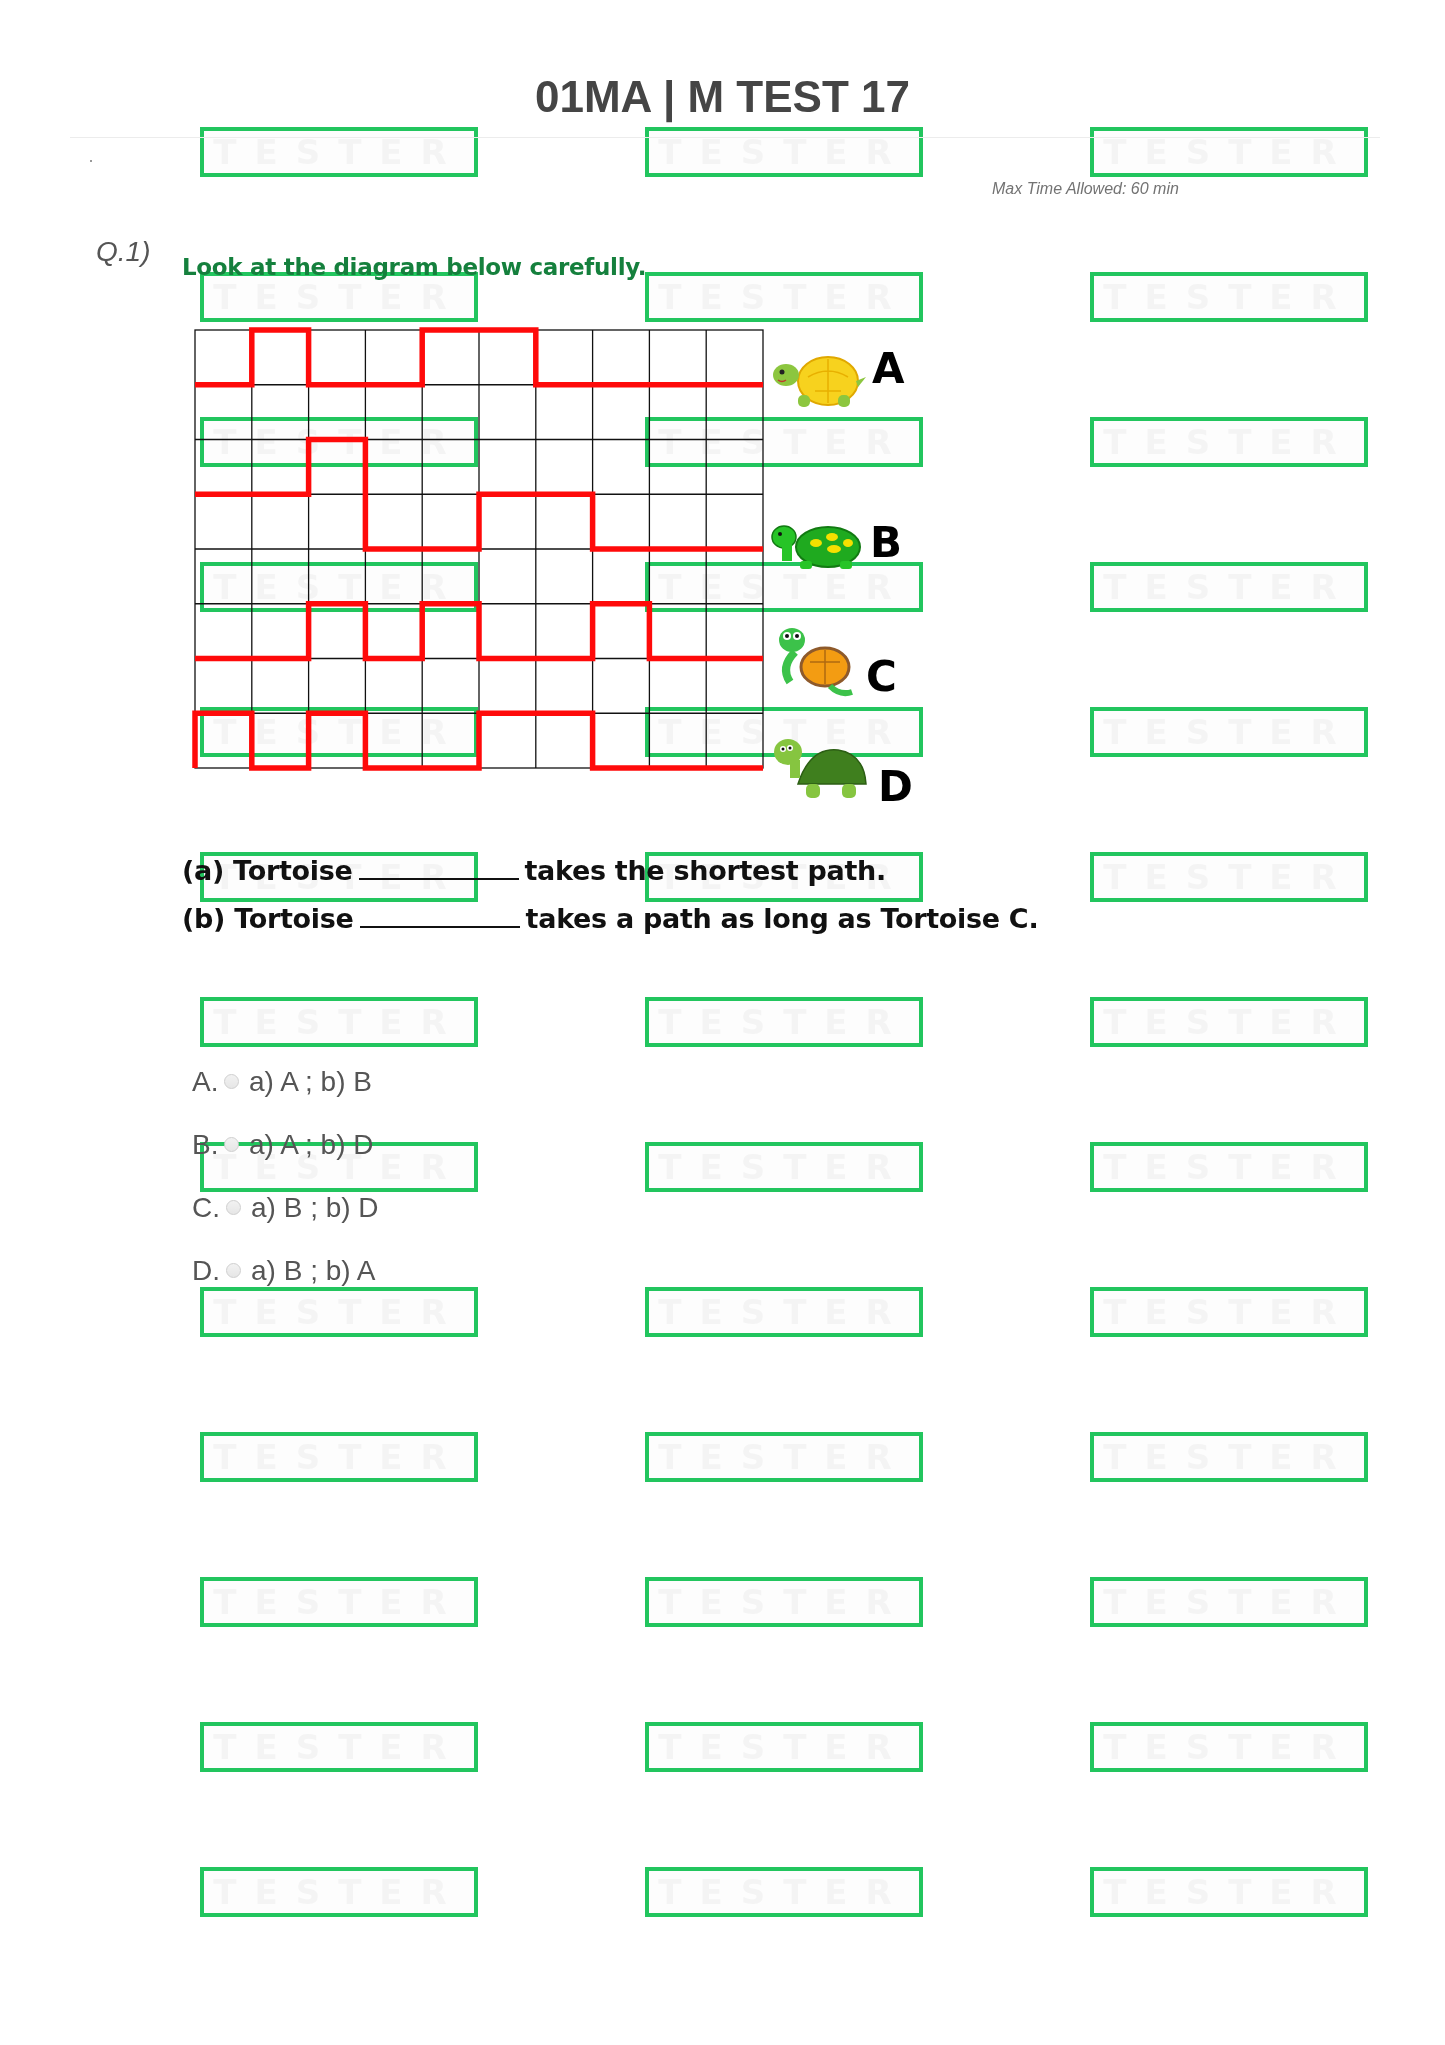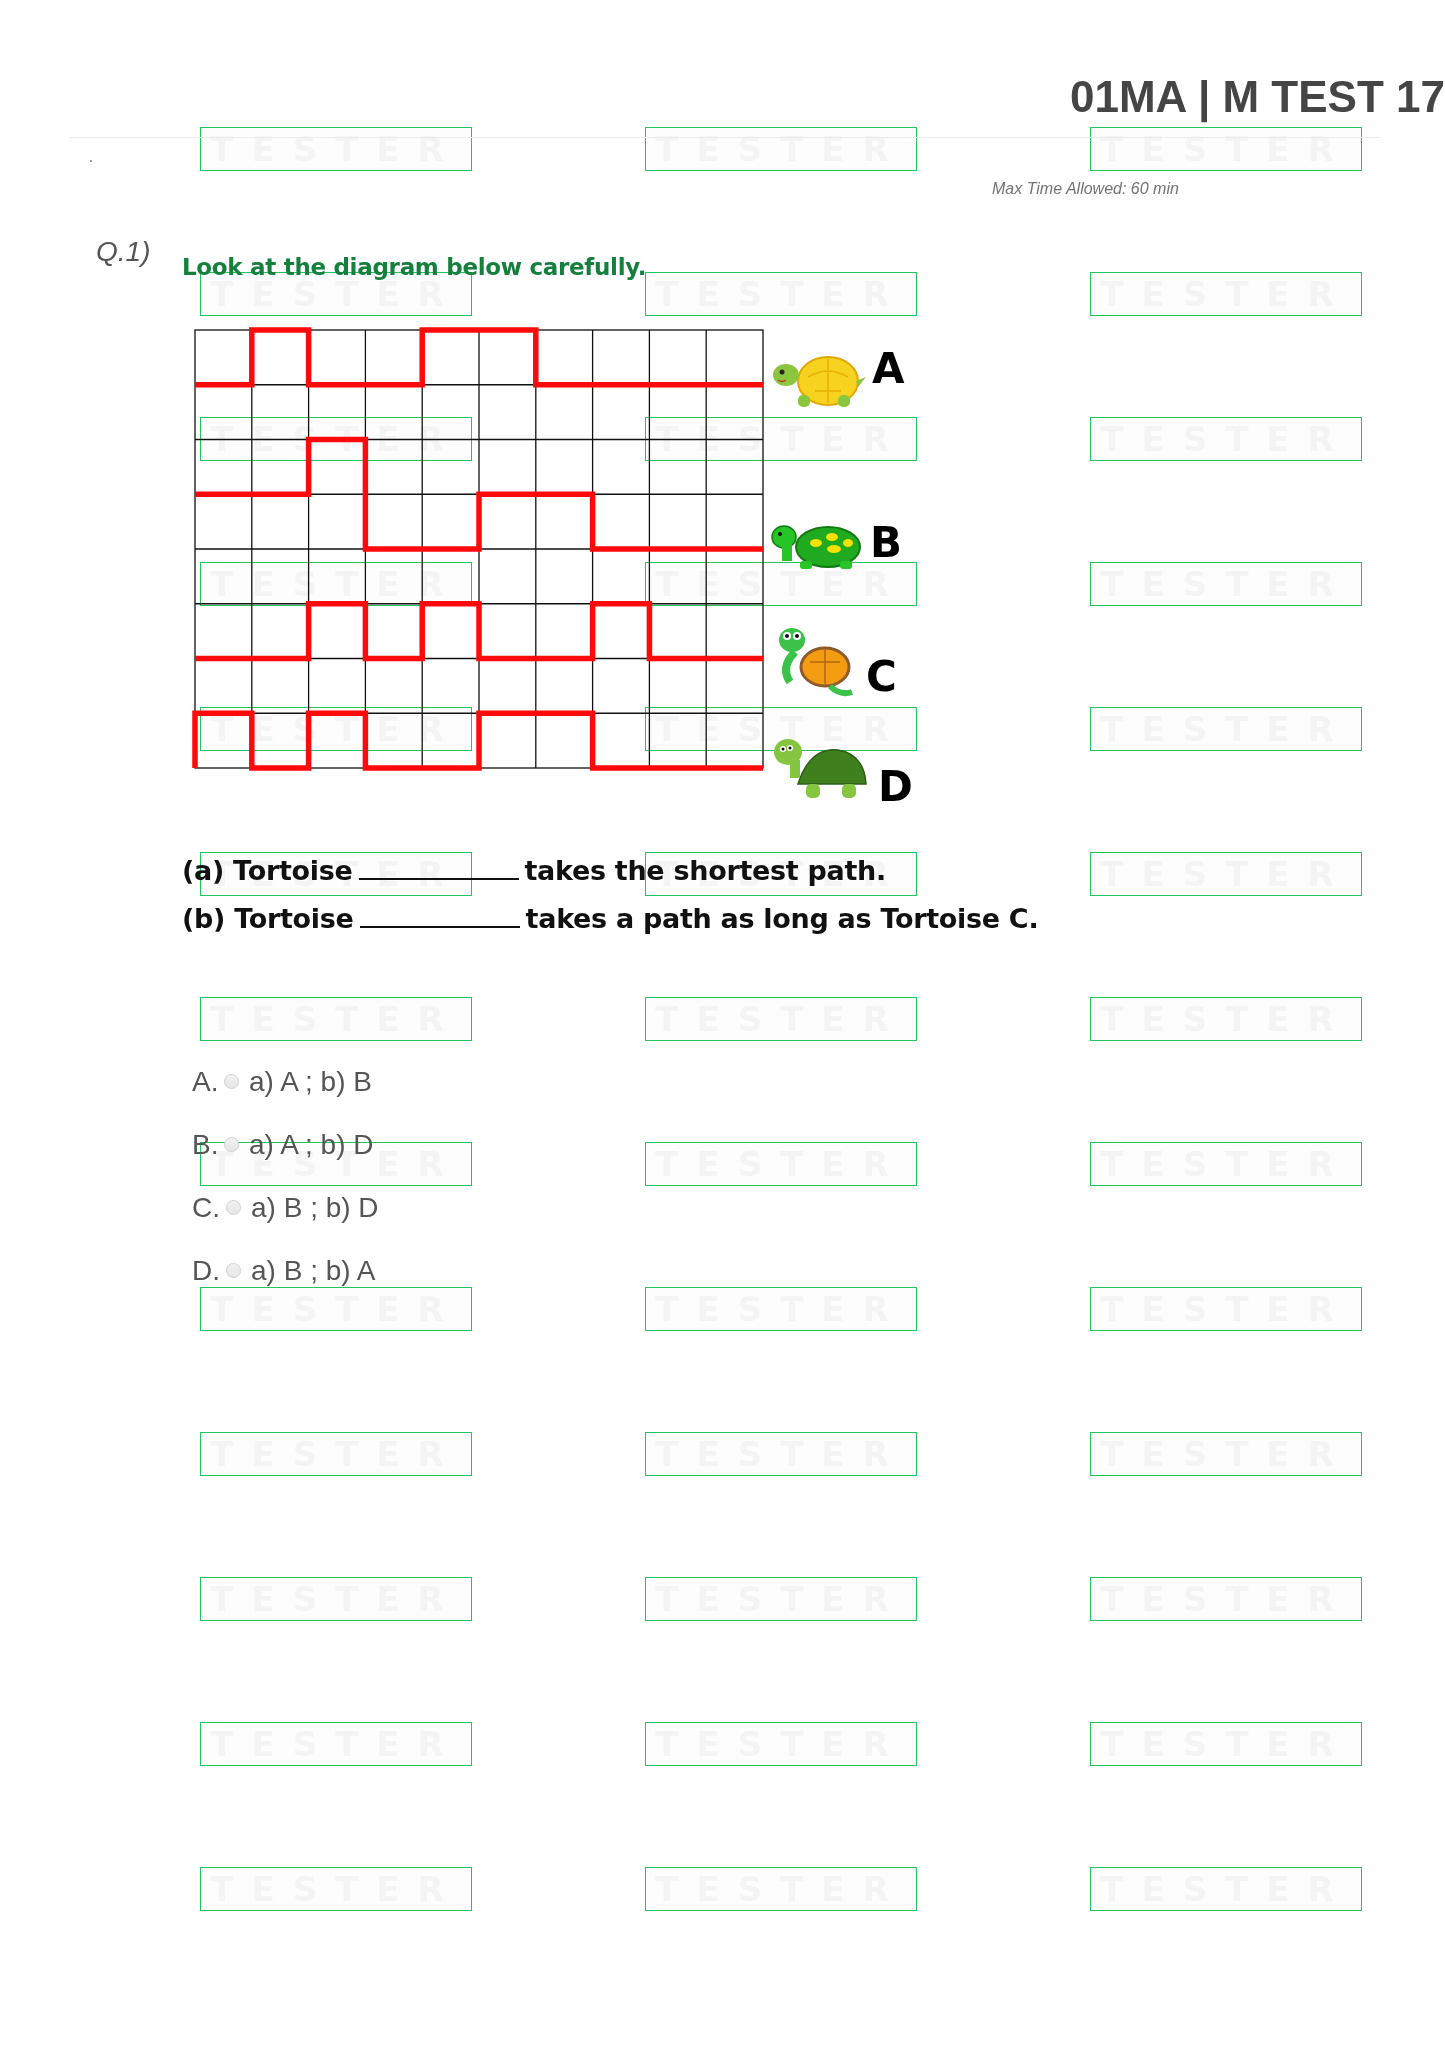--- a/index.html
+++ b/index.html
@@ -1,21 +1,21 @@
 <!DOCTYPE html>
 <html><head>
 <meta charset="utf-8">
 <style>
   html, body { margin:0; padding:0; background:#ffffff; }
   body { width:1445px; height:2045px; position:relative; overflow:hidden; font-family:"Liberation Sans", sans-serif; }
   .wm-layer { position:absolute; left:0; top:0; width:1445px; height:2045px; pointer-events:none; }
-  .wm { position:absolute; width:270px; height:42px; border:1px solid #22c55e; background:#fdfdfd;
+  .wm { position:absolute; width:270px; height:42px; border:4px solid #22c55e; background:#fdfdfd;
         font-family:"DejaVu Sans", sans-serif; font-weight:bold; font-size:34px; letter-spacing:18px;
         color:#f4f4f4; text-align:center; line-height:42px; }
-  .title { position:absolute; left:0; width:1445px; top:72px; text-align:right; font-weight:bold;
+  .title { position:absolute; left:0; width:1445px; top:72px; text-align:center; font-weight:bold;
            font-size:44px; color:#454545; }
   .rule { position:absolute; left:70px; width:1310px; top:137px; height:1px; background:#ececec; }
   .dot { position:absolute; left:90px; top:160px; width:2px; height:2px; background:#999; }
   .timer { position:absolute; left:992px; top:180px; font-size:16px; font-style:italic; color:#737373; }
   .qnum { position:absolute; left:96px; top:236px; font-size:28px; font-style:italic; color:#555; }
   .qtext { position:absolute; left:182px; top:254px; font-family:"DejaVu Sans", sans-serif; font-weight:bold; font-size:23px; color:#15803d; letter-spacing:-0.3px; }
   .diagram { position:absolute; left:190px; top:322px; }
   .turtle-label { position:absolute; font-family:"DejaVu Sans", sans-serif; font-weight:bold; font-size:42px; color:#000; }
   .turtle { position:absolute; }
   .fill { position:absolute; left:182px; font-family:"DejaVu Sans", sans-serif; font-weight:bold; font-size:27px; color:#111; letter-spacing:-0.3px; }

